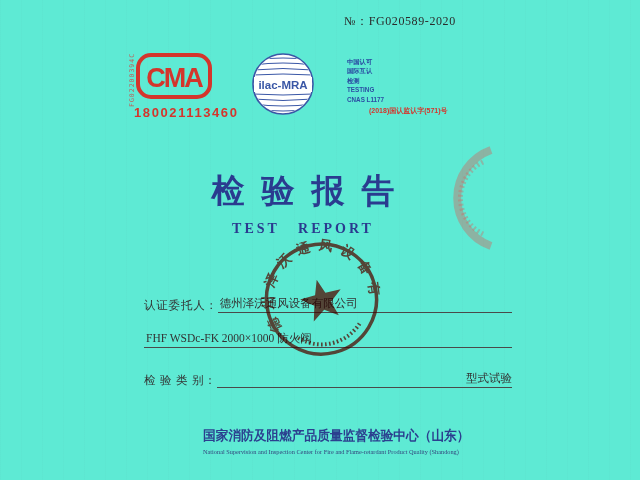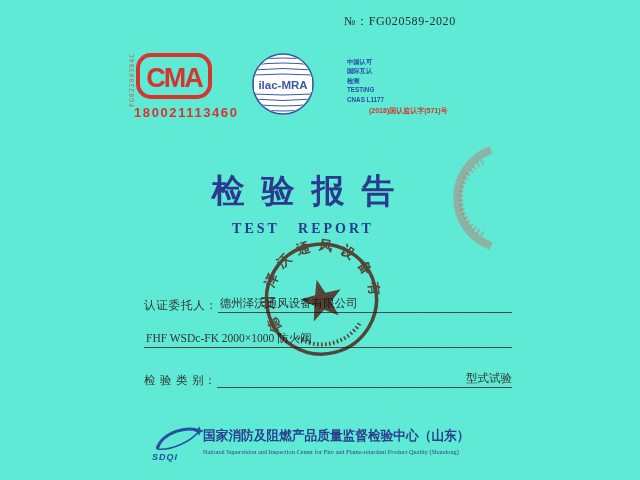--- a/index.html
+++ b/index.html
@@ -125,24 +125,16 @@
       </defs>
       <circle cx="60" cy="60" r="55" fill="none" stroke="#dd372d" stroke-width="3.5"></circle>
       <text font-size="13.5" font-weight="bold" fill="#dd372d" letter-spacing="7.5">
         <textPath href="#sealArc" startOffset="2">德州泽沃通风设备有限公司</textPath>
       </text>
       <polygon points="60,40 65.3,54.7 80.9,55.2 68.6,64.8 72.9,79.8 60,71 47.1,79.8 51.4,64.8 39.1,55.2 54.7,54.7" fill="#dd372d"></polygon>
       <path d="M28,92 A45,45 0 0 0 92,92" fill="none" stroke="#dd372d" stroke-width="4" stroke-dasharray="1.6 2.4"></path>
     </svg>
   </div>
 
-  <div class="footer-logo">
-    <svg width="54" height="40" viewBox="0 0 54 40">
-      <path d="M8,27 C13,10 40,3 50,9" fill="none" stroke="#2b4ea3" stroke-width="3"></path>
-      <path d="M50,9 C43,19 22,29 8,27" fill="none" stroke="#2b4ea3" stroke-width="1.5"></path>
-      <polygon points="50,4 51.4,7.6 55,9 51.4,10.4 50,14 48.6,10.4 45,9 48.6,7.6" fill="#2b4ea3"></polygon>
-      <text x="16" y="38" text-anchor="middle" font-size="9" font-weight="bold" font-style="italic" fill="#2b4ea3" letter-spacing="1">SDQI</text>
-    </svg>
-  </div>
   <div class="org-zh">国家消防及阻燃产品质量监督检验中心（山东）</div>
   <div class="org-en">National Supervision and Inspection Center for Fire and Flame-retardant Product Quality (Shandong)</div>
 
 </div>
 
 </body></html>

